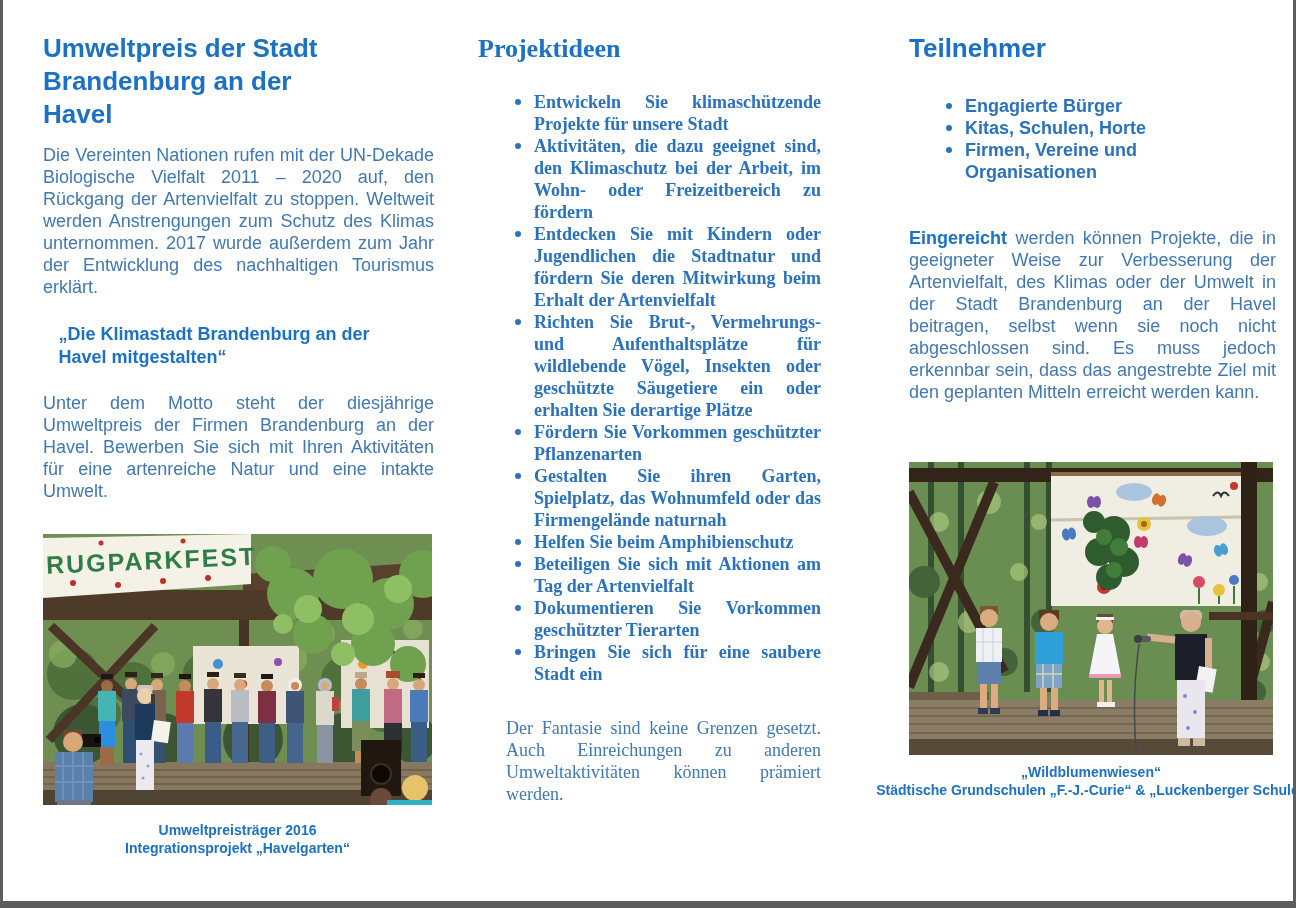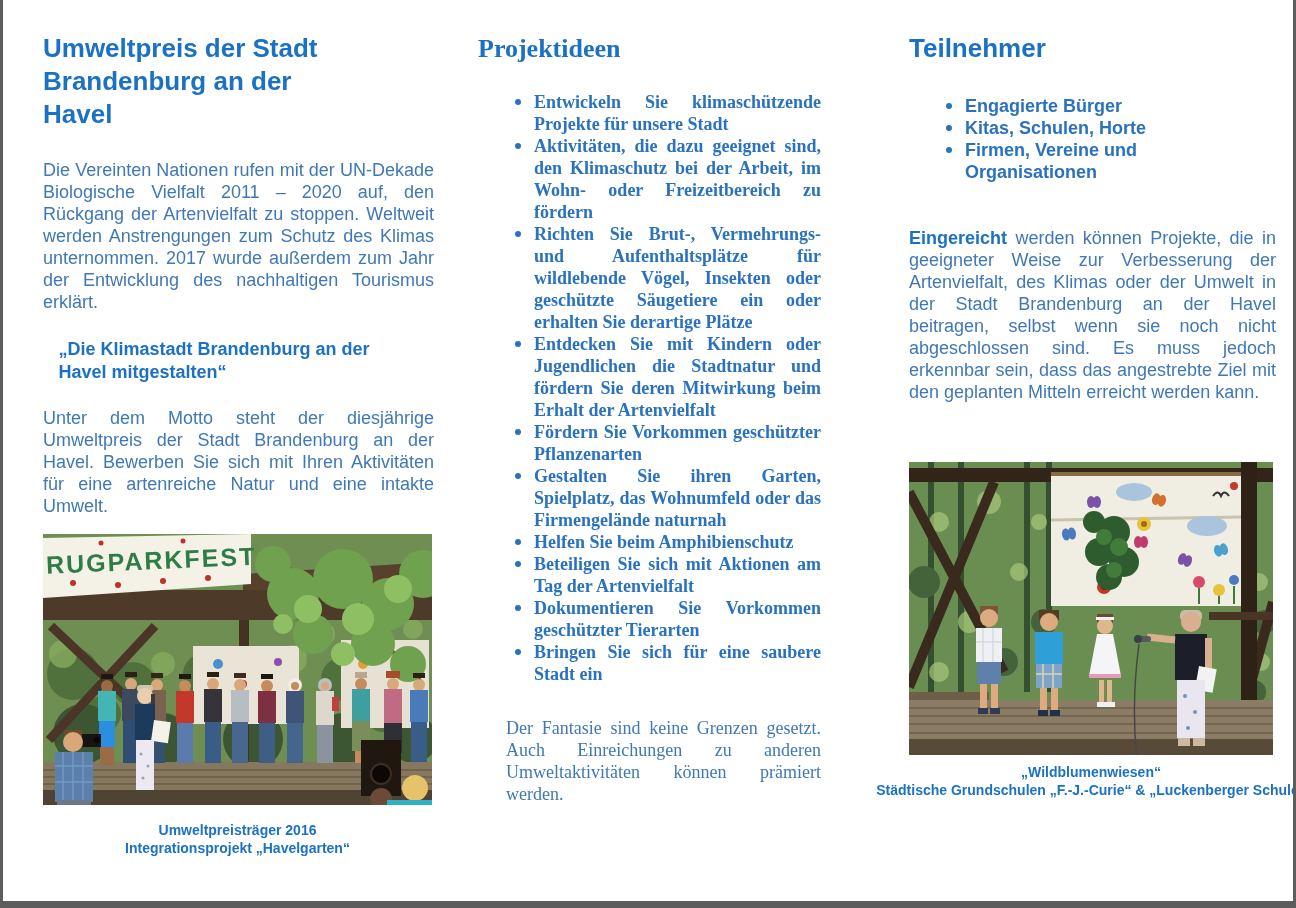--- a/index.html
+++ b/index.html
@@ -17,21 +17,21 @@
   .col{position:absolute;top:32px;}
   .col-left{left:40px;width:391px;}
   .col-mid{left:475px;width:388px;font-family:Liberation Serif, serif;}
   .col-right{left:906px;width:367px;}
 
   .h-title{
     margin:0;
     font-size:26px;line-height:33px;font-weight:700;
     color:var(--color-heading,#1b71c4);
   }
-  .col-left .h-title{max-width:310px;margin-bottom:28px;}
+  .col-left .h-title{max-width:310px;margin-bottom:13px;}
 
   .body-p{
     margin:0;
     font-size:18px;line-height:22px;
     text-align:justify;
     color:var(--color-body,#4078b5);
   }
   .quote{
     margin:25px auto 0 auto;
     max-width:360px;
@@ -89,21 +89,21 @@
 </style>
 </head>
 <body>
 
 <div class="page">
 
   <div class="col col-left">
     <h1 class="h-title">Umweltpreis der Stadt Brandenburg an der Havel</h1>
     <p class="body-p">Die Vereinten Nationen rufen mit der UN-Dekade Biologische Vielfalt 2011 – 2020 auf, den Rückgang der Artenvielfalt zu stoppen. Weltweit werden Anstrengungen zum Schutz des Klimas unternommen. 2017 wurde außerdem zum Jahr der Entwicklung des nachhaltigen Tourismus erklärt.</p>
     <div class="quote">„Die Klimastadt Brandenburg an der Havel mitgestalten“</div>
-    <p class="body-p motto-p">Unter dem Motto steht der diesjährige Umweltpreis der Stadt Brandenburg an der Havel. Bewerben Sie sich mit Ihren Aktivitäten für eine artenreiche Natur und eine intakte Umwelt.</p>
+    <p class="body-p motto-p">Unter dem Motto steht der diesjährige Umweltpreis der Firmen Brandenburg an der Havel. Bewerben Sie sich mit Ihren Aktivitäten für eine artenreiche Natur und eine intakte Umwelt.</p>
   </div>
 
   <div class="photo photo-left">
     <svg viewBox="0 0 389 271" preserveAspectRatio="none">
       <rect width="389" height="271" fill="#6f8f52"></rect>
       <g>
         <g fill="#50703c">
           <circle cx="30" cy="140" r="26"></circle>
             <circle cx="90" cy="150" r="22"></circle>
             <circle cx="160" cy="140" r="20"></circle>
@@ -311,22 +311,22 @@
   <div class="caption caption-left">
     <span>Umweltpreisträger 2016</span>
     <span>Integrationsprojekt „Havelgarten“</span>
   </div>
 
   <div class="col col-mid">
     <h2 class="h-title">Projektideen</h2>
     <ul class="blist">
         <li>Entwickeln Sie klimaschützende Projekte für unsere Stadt</li>
         <li>Aktivitäten, die dazu geeignet sind, den Klimaschutz bei der Arbeit, im Wohn- oder Freizeitbereich zu fördern</li>
+        <li>Entdecken Sie mit Kindern oder Jugendlichen die Stadtnatur und fördern Sie deren Mitwirkung beim Erhalt der Artenvielfalt</li>
         <li>Richten Sie Brut-, Vermehrungs- und Aufenthaltsplätze für wildlebende Vögel, Insekten oder geschützte Säugetiere ein oder erhalten Sie derartige Plätze</li>
-        <li>Entdecken Sie mit Kindern oder Jugendlichen die Stadtnatur und fördern Sie deren Mitwirkung beim Erhalt der Artenvielfalt</li>
         <li>Fördern Sie Vorkommen geschützter Pflanzenarten</li>
         <li>Gestalten Sie ihren Garten, Spielplatz, das Wohnumfeld oder das Firmengelände naturnah</li>
         <li>Helfen Sie beim Amphibienschutz</li>
         <li>Beteiligen Sie sich mit Aktionen am Tag der Artenvielfalt</li>
         <li>Dokumentieren Sie Vorkommen geschützter Tierarten</li>
         <li>Bringen Sie sich für eine saubere Stadt ein</li>
       </ul>
     <p class="body-p outro-p">Der Fantasie sind keine Grenzen gesetzt. Auch Einreichungen zu anderen Umweltaktivitäten können prämiert werden.</p>
   </div>
 

